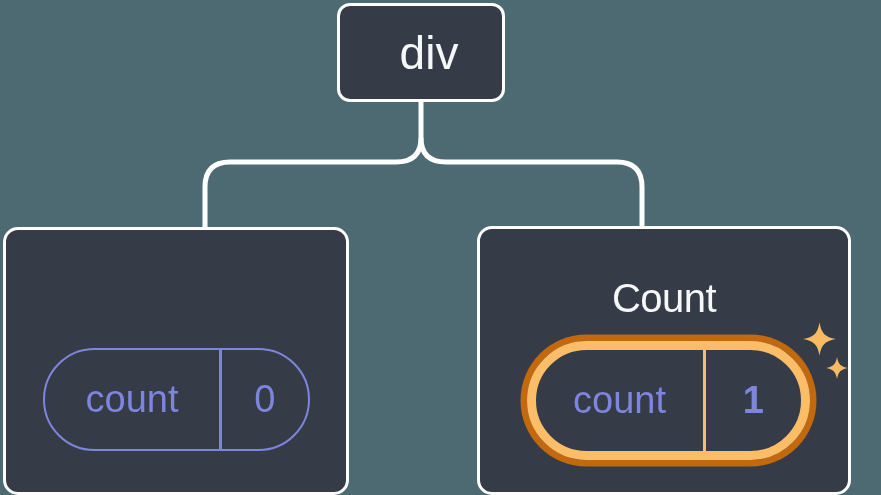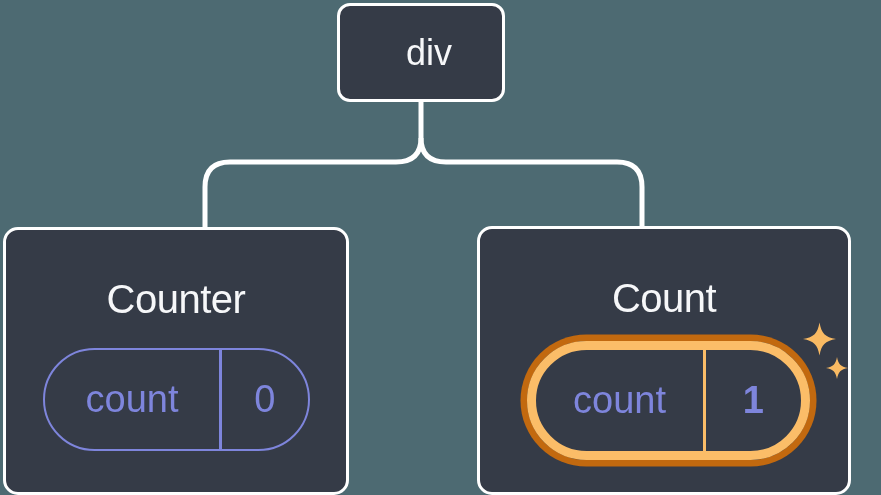--- a/index.html
+++ b/index.html
@@ -28,21 +28,21 @@
     color: var(--card-border);
   }
   .root-node {
     position: absolute;
     left: 337px; top: 3px;
     width: 168px; height: 99px;
     background: var(--card-background);
     border: 3.5px solid var(--card-border);
     border-radius: 13px;
     display: flex; align-items: center; justify-content: center;
-    font-size: 36px;
+    font-size: 46px;
     color: var(--text-primary);
     padding-left: 16px;
   }
   .card {
     position: absolute;
     background: var(--card-background);
     border: 3.5px solid var(--card-border);
     border-radius: 15px;
   }
   .card-counter { left: 3px;   top: 227px; width: 346px; height: 268px; }
@@ -100,21 +100,20 @@
   <path d="M421 101 V138" stroke="currentColor" stroke-width="5"></path>
   <path d="M421 138 Q421 162 396 162 H230 Q205 162 205 187 V229" stroke="currentColor" stroke-width="5"></path>
   <path d="M421 138 Q421 162 446 162 H617 Q642 162 642 187 V229" stroke="currentColor" stroke-width="5"></path>
 </svg>
 
 <div class="root-node">
   <span>div</span>
 </div>
 
 <div class="card card-counter">
-  <div class="card-title">Counter</div>
   <div class="state-pill pill-plain">
     <div class="pill-key">count</div>
     <div class="pill-divider"></div>
     <div class="pill-value">0</div>
   </div>
 </div>
 
 <div class="card card-count">
   <div class="card-title">Count</div>
   <div class="state-pill pill-highlight">

